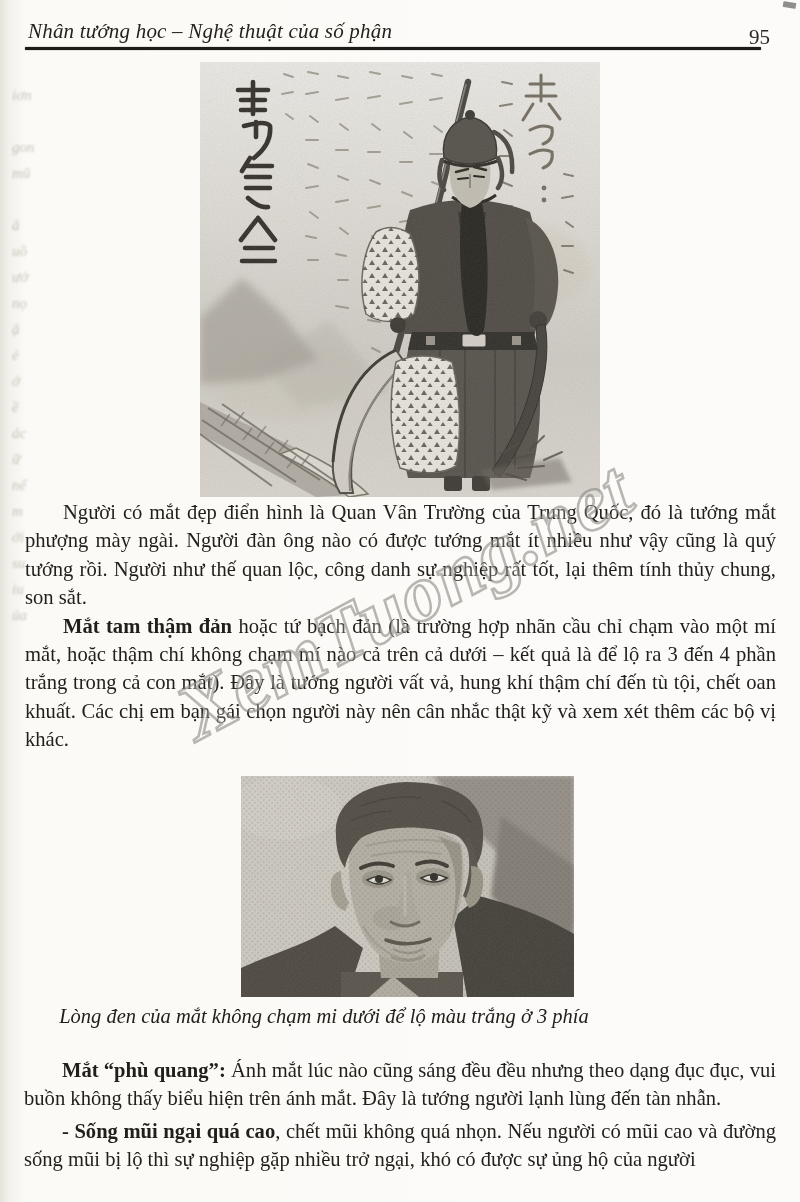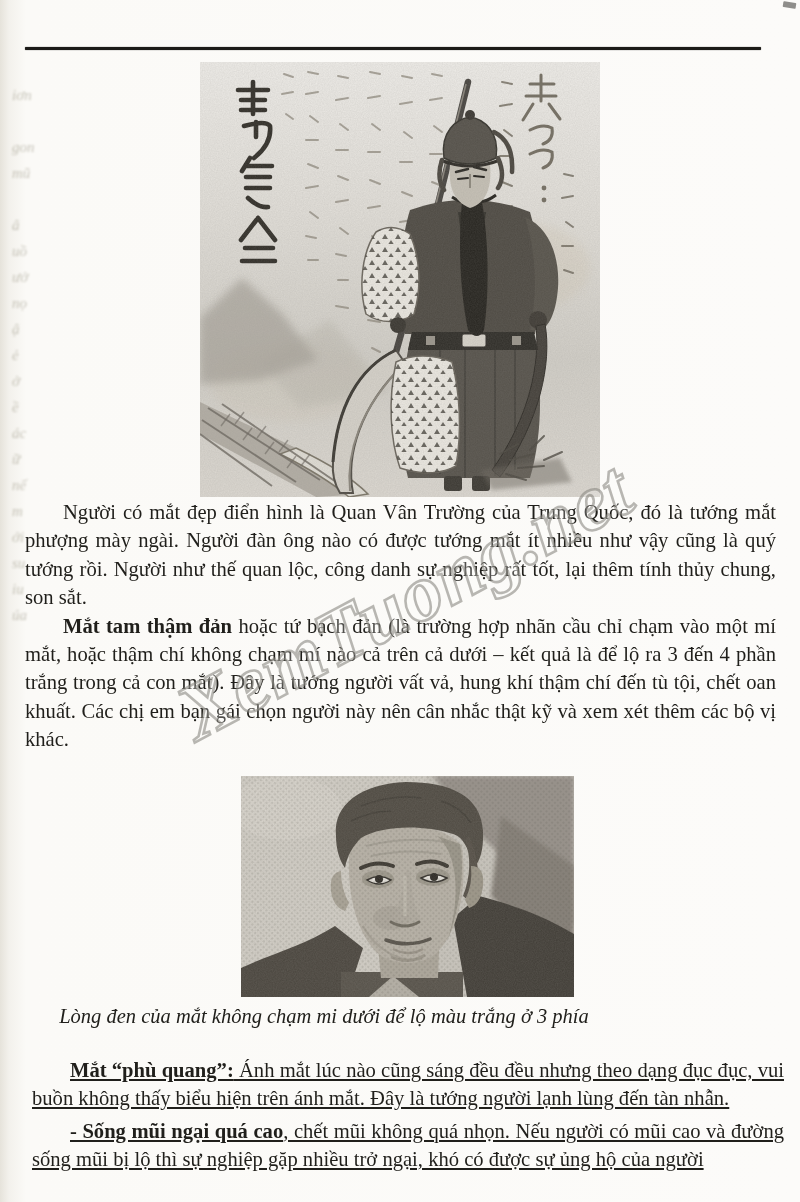--- a/index.html
+++ b/index.html
@@ -45,21 +45,21 @@
   figure svg{display:block;}
   
   .tblock{
     position:absolute;left:25px;width:751px;z-index:2;
     color:#201f1b;font-size:20.6px;line-height:28.4px;
     text-align:justify;
   }
   .tblock p{margin:0;text-indent:38px;}
   .tblock p b{font-weight:bold;}
   .block1{top:498px;}
-  .block2{top:1056px;left:32px;width:752px;text-decoration:underline;}
+  .block2{top:1056px;left:24px;width:752px;}
   .block2 .p4{margin-top:4px;}
   .caption{
     position:absolute;top:1005px;left:0;width:648px;z-index:2;
     text-align:center;font-style:italic;font-size:20.5px;color:#21201c;
   }
   
   .watermark{
     position:absolute;left:405px;top:601px;z-index:50;
     transform:translate(-50%,-50%) rotate(-28deg);
     font-family:"Liberation Serif","DejaVu Serif",serif;
@@ -93,20 +93,24 @@
 ề
 ác
 ữ
 nế
 m
 ới
 su
 iu
 úa</div>
 
+  <div class="runhead">
+    <span class="title">Nhân tướng học – Nghệ thuật của số phận</span>
+    <span class="pnum">95</span>
+  </div>
   <div class="rule"></div>
   <div class="corner-mark"></div>
 
   <figure class="fig-guanyu">
     <svg viewBox="0 0 400 435" width="400" height="435" xmlns="http://www.w3.org/2000/svg">
       <title>单刀赴会</title>
       <defs>
         <linearGradient id="gyBg" x1="0" y1="0" x2="0" y2="1">
           <stop offset="0" stop-color="#efede9"></stop>
             <stop offset="0.35" stop-color="#e2dfd9"></stop>

